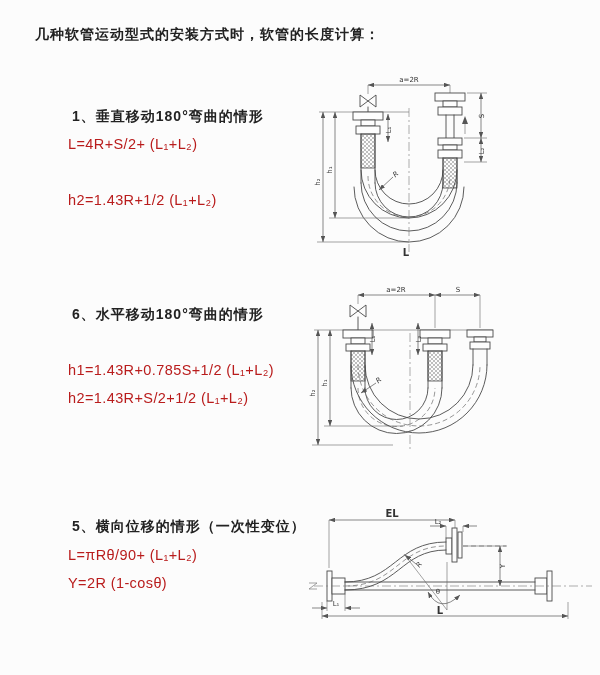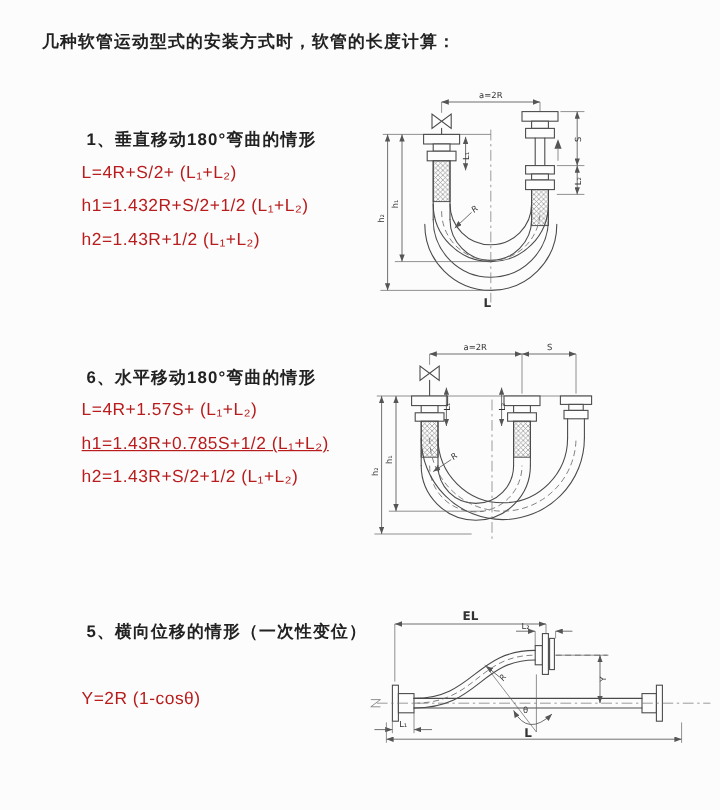--- a/index.html
+++ b/index.html
@@ -43,29 +43,28 @@
 </style>
 </head>
 <body>
 
 <div class="page">
 
   <div class="doc-title">几种软管运动型式的安装方式时，软管的长度计算：</div>
 
   <div class="sec-heading" style="top:108px;">1、垂直移动180°弯曲的情形</div>
   <div class="formula" style="top:136px;">L=4R+S/2+ (L₁+L₂)</div>
-  <div class="formula" style="top:164px;">h1=1.432R+S/2+1/2 (L₁+L₂)</div>
   <div class="formula" style="top:192px;text-align:center;">h2=1.43R+1/2 (L₁+L₂)</div>
 
   <div class="sec-heading" style="top:306px;">6、水平移动180°弯曲的情形</div>
-  <div class="formula" style="top:334px;">L=4R+1.57S+ (L₁+L₂)</div>
-  <div class="formula" style="top:362px;text-decoration:underline;">h1=1.43R+0.785S+1/2 (L₁+L₂)</div>
+  <div class="formula" style="top:362px;">h1=1.43R+0.785S+1/2 (L₁+L₂)</div>
   <div class="formula" style="top:390px;">h2=1.43R+S/2+1/2 (L₁+L₂)</div>
 
   <div class="sec-heading" style="top:518px;">5、横向位移的情形（一次性变位）</div>
+  <div class="formula" style="top:547px;">L=πRθ/90+ (L₁+L₂)</div>
   <div class="formula" style="top:575px;">Y=2R (1-cosθ)</div>
 
   <svg style="left:313px;top:70px;" width="285" height="195" viewBox="0 0 285 195">
     <defs>
       <marker id="ar" viewBox="0 0 6 4.5" refX="6" refY="2.25" markerWidth="6" markerHeight="4.5" orient="auto-start-reverse" markerUnits="userSpaceOnUse">
         <path d="M0,0 L6,2.25 L0,4.5 z" fill="#555"></path>
       </marker>
       <pattern id="xh" width="4" height="4" patternUnits="userSpaceOnUse">
         <path d="M0,4 L4,0 M0,0 L4,4" stroke="#8a8a8a" stroke-width="0.55"></path>
       </pattern>

